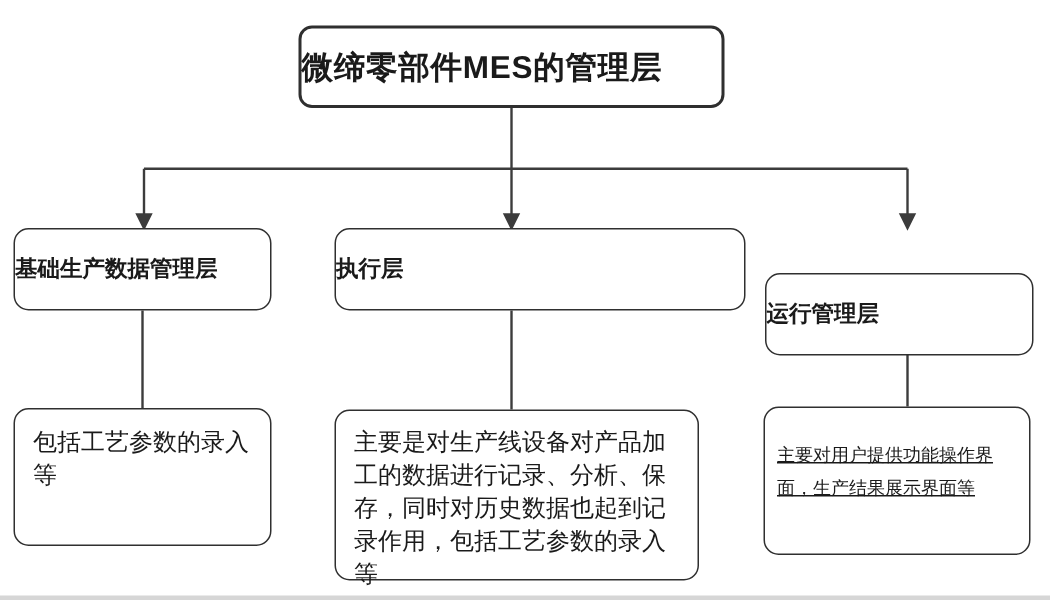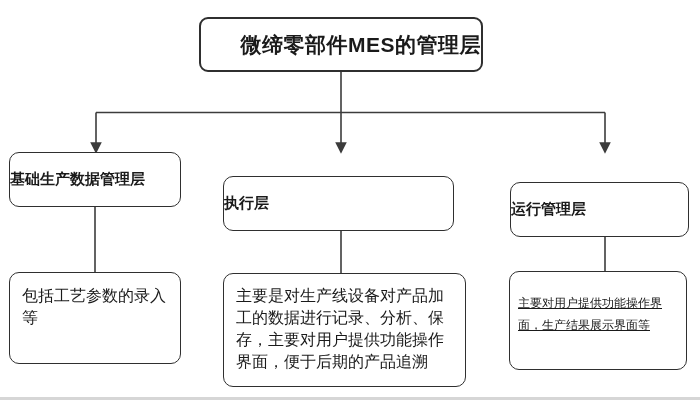--- a/index.html
+++ b/index.html
@@ -27,36 +27,36 @@
     border: 1.6px solid #2f2f2f;
     border-radius: 10px;
   }
   .box.title-box {
     left: 199px; top: 17px;
     width: 284px; height: 55px;
     border-width: 2px;
     border-radius: 9px;
     display: flex;
     align-items: center;
-    justify-content: flex-end;
+    justify-content: flex-start;
     font-size: 21px;
     font-weight: bold;
     letter-spacing: 0.5px;
   }
   .box.branch {
     height: 55px;
     top: 152px;
     display: flex;
     align-items: center;
     justify-content: flex-start;
     font-size: 15px;
     font-weight: bold;
   }
   .branch-left   { left: 9px;   width: 172px; }
-  .branch-center { left: 223px; width: 231px; margin-top: 24px; }
+  .branch-center { left: 223px; width: 274px; }
   .branch-right  { left: 510px; width: 179px; margin-top: 30px; }
   .box.detail {
     font-weight: normal;
     line-height: 22px;
     text-align: left;
     word-break: normal;
   }
   .detail-left {
     left: 9px; top: 272px;
     width: 172px; height: 92px;
@@ -122,21 +122,21 @@
 
   <div class="box branch branch-right">
     <span>运行管理层</span>
   </div>
 
   <div class="box detail detail-left">
     <span>包括工艺参数的录入等</span>
   </div>
 
   <div class="box detail detail-center">
-    <span>主要是对生产线设备对产品加工的数据进行记录、分析、保存，主要对用户提供功能操作界面，便于后期的产品追溯</span>
+    <span>主要是对生产线设备对产品加工的数据进行记录、分析、保存，同时对历史数据也起到记录作用，包括工艺参数的录入等</span>
   </div>
 
   <div class="box detail detail-right">
     <span>主要对用户提供功能操作界面，生产结果展示界面等</span>
   </div>
 
   <div class="bottom-strip"></div>
 
 </div>
 

